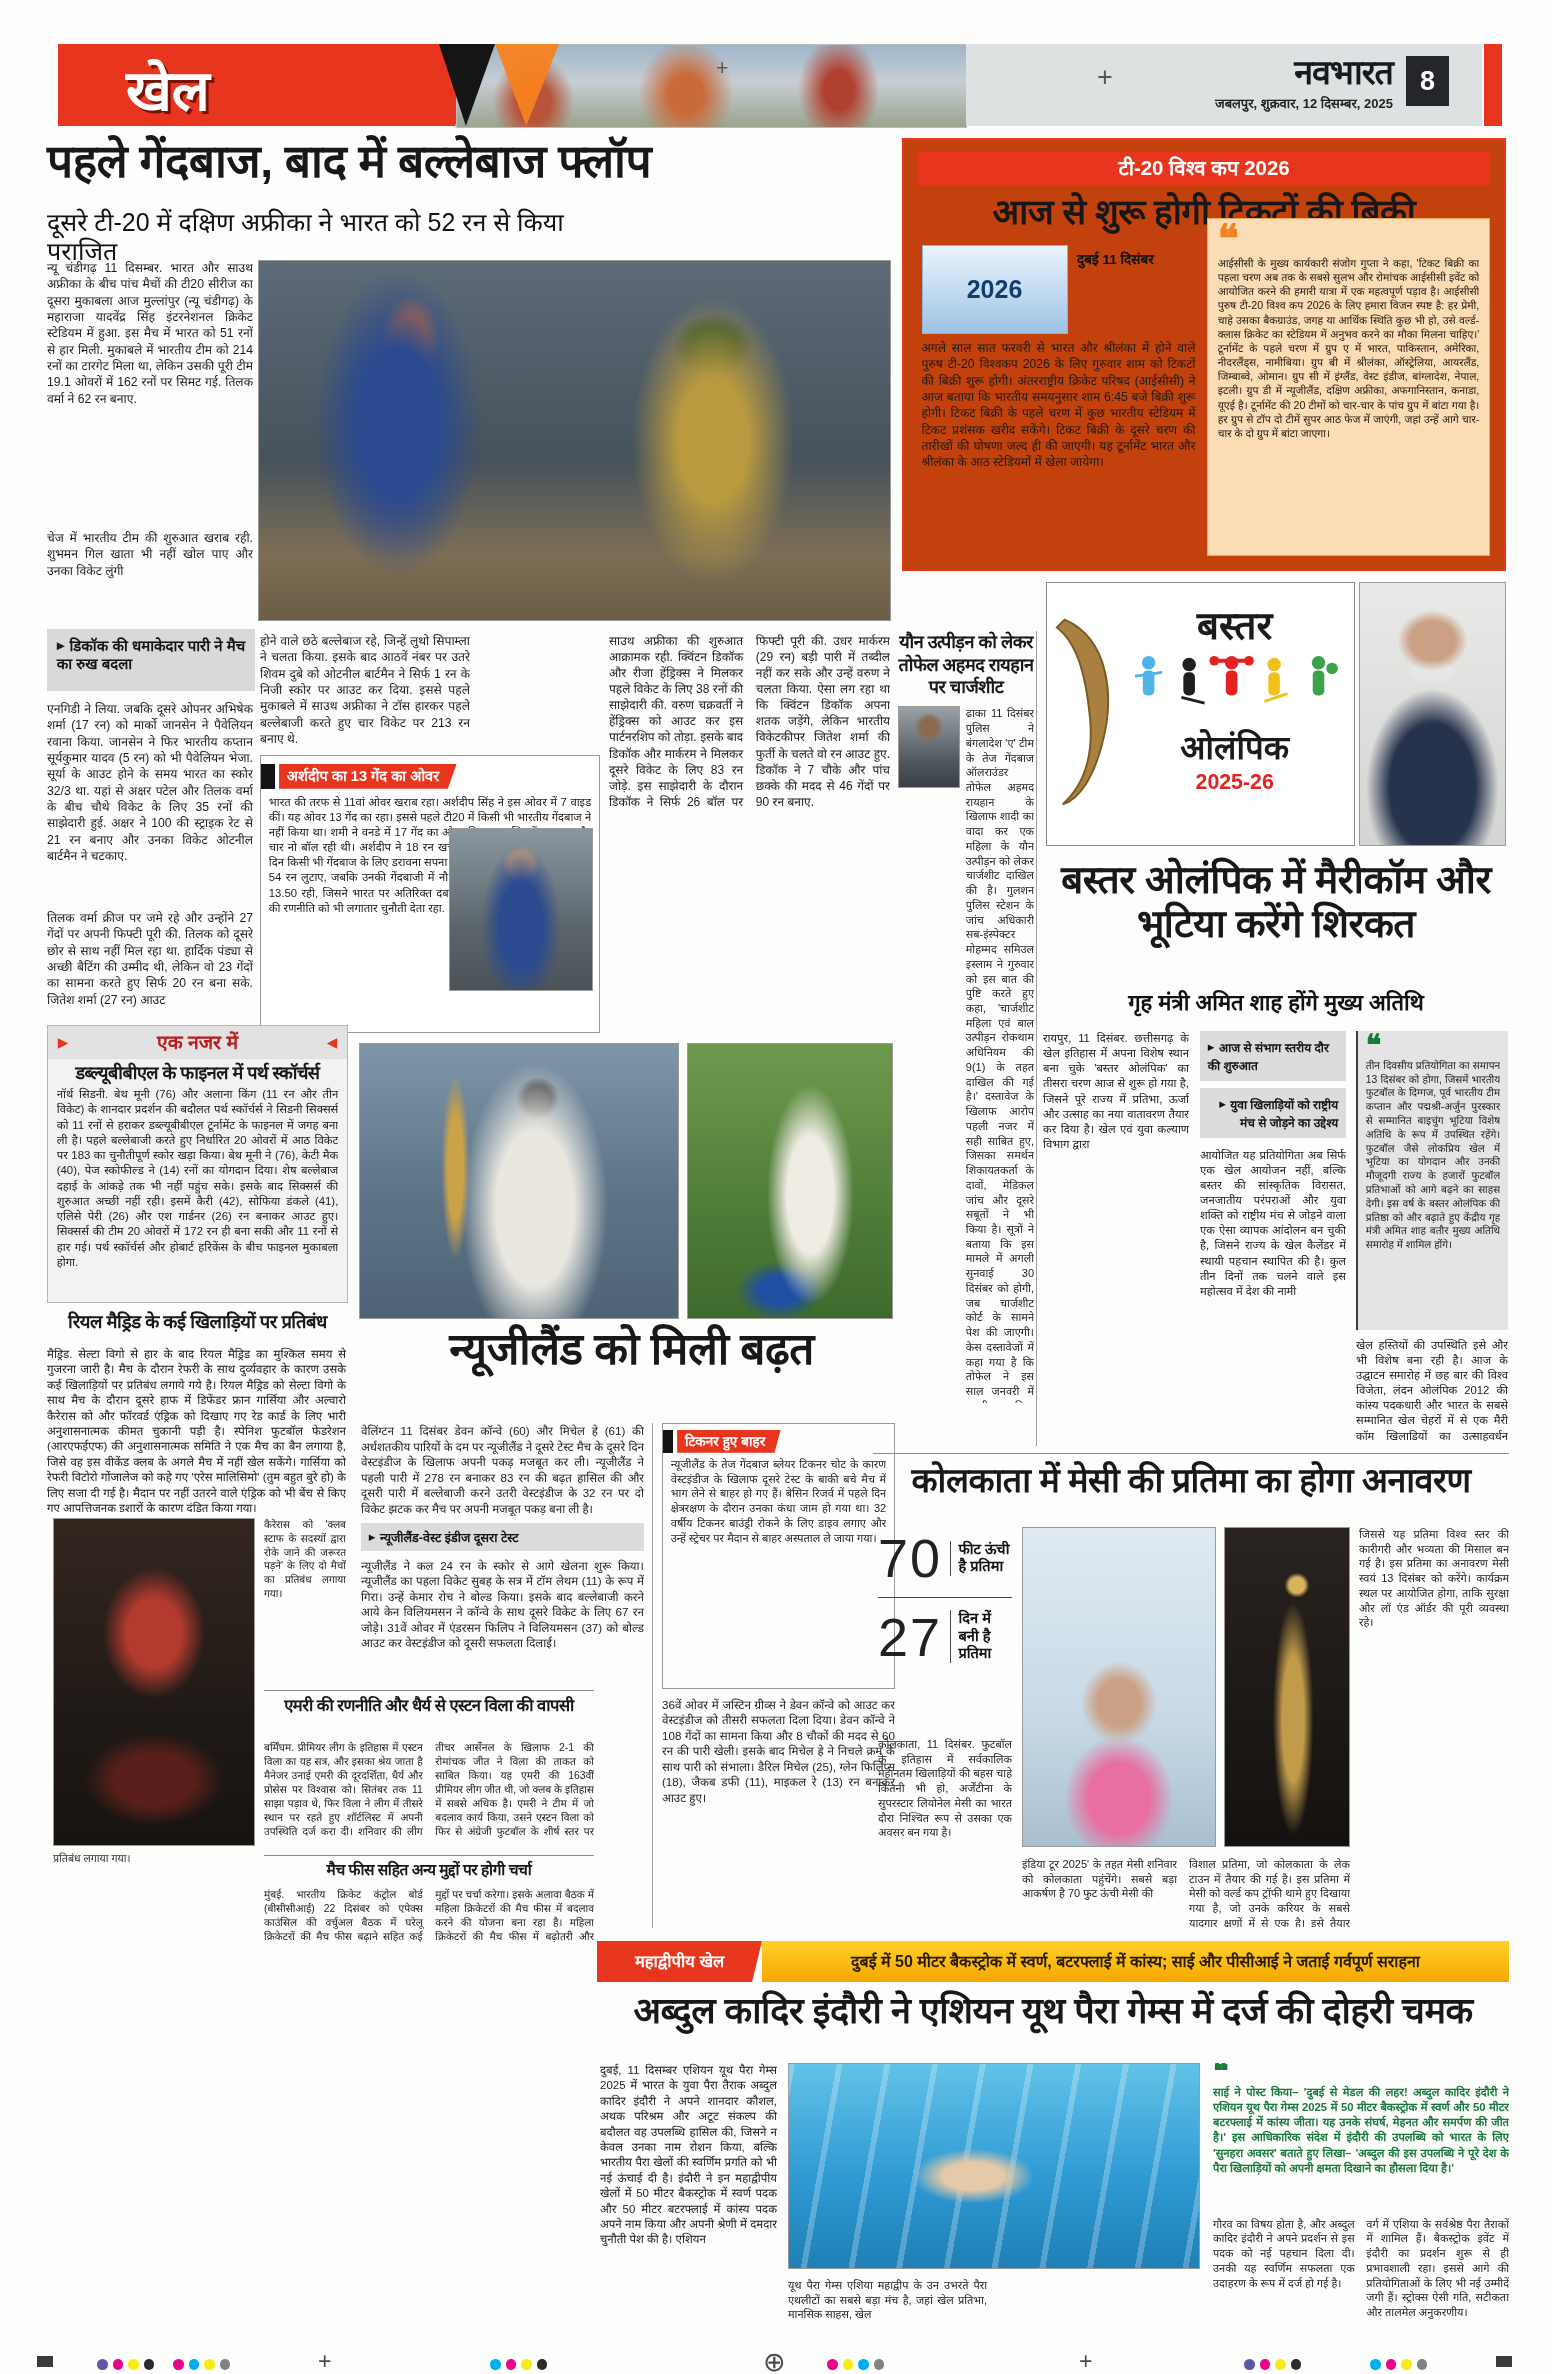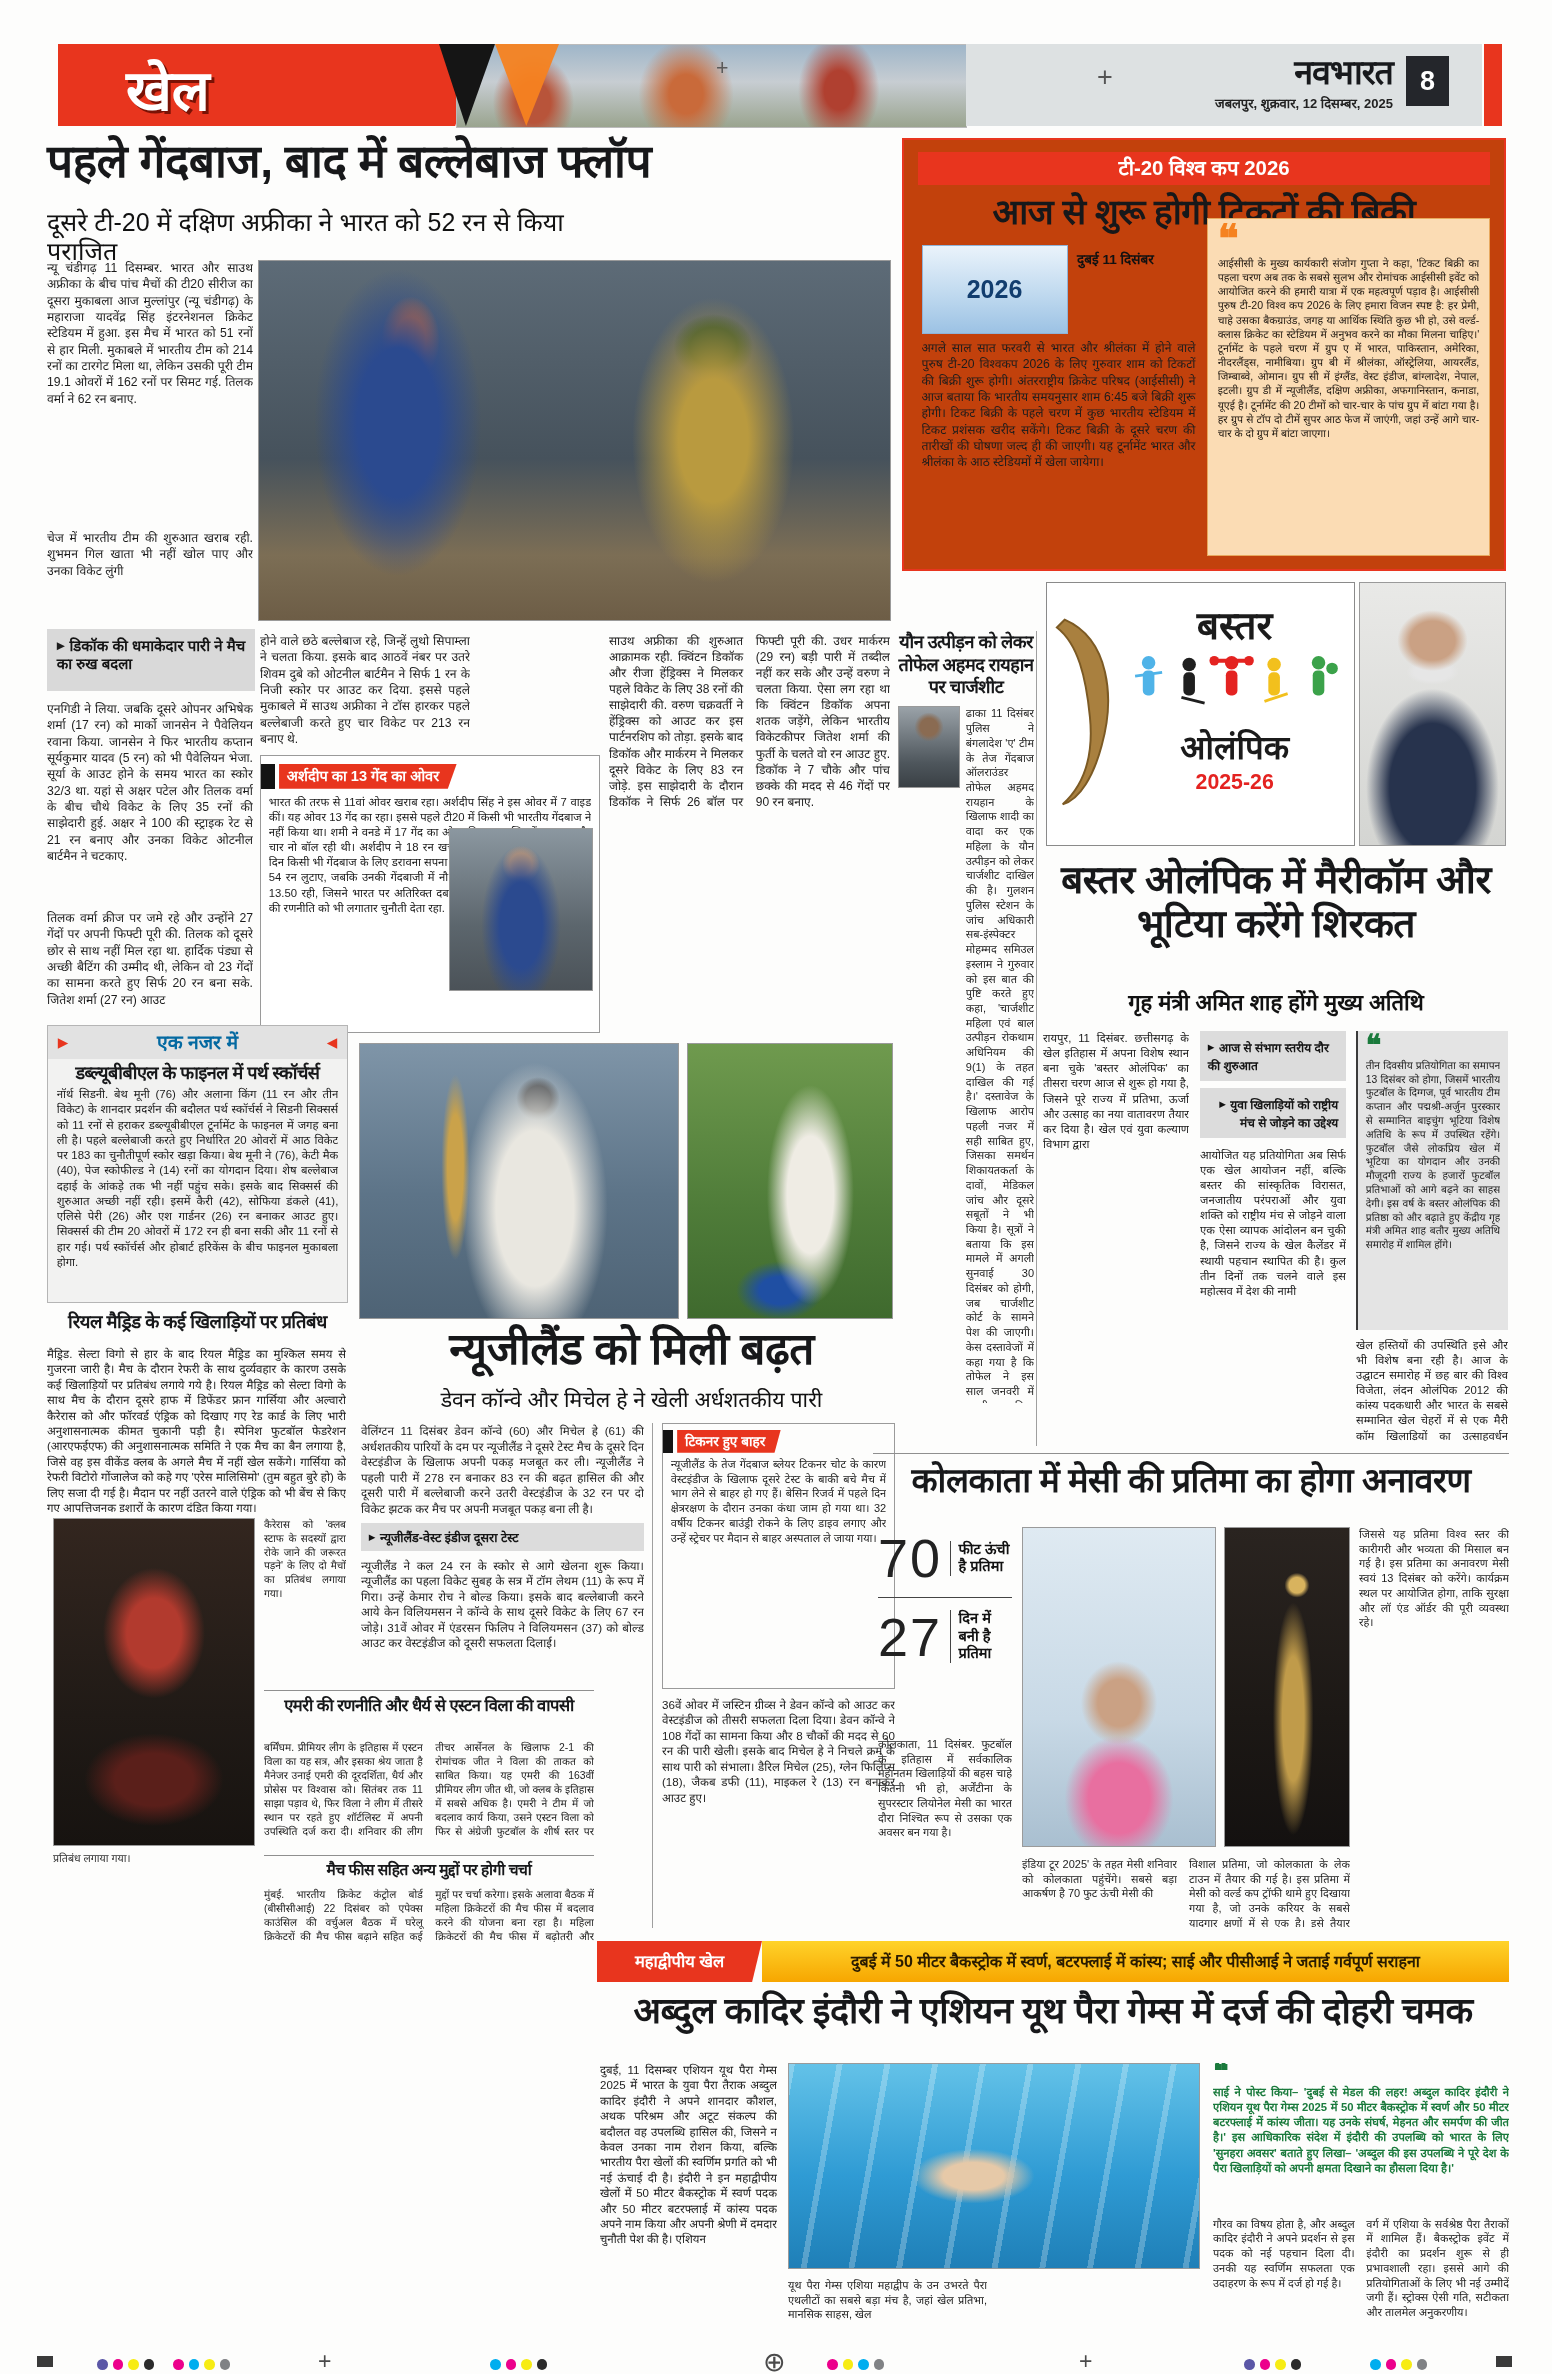--- a/index.html
+++ b/index.html
@@ -167,39 +167,38 @@
     <div style="background:#e4e4e4;border-left:2.9px solid #3b3b3b;padding:5.8px 7.8px;height:299px;box-sizing:border-box;overflow:hidden;">
       <span class="quotebig" style="color:#1a7a3c;font-size:29px;">❝</span>
       <div class="j" style="font-size:10.3px;">तीन दिवसीय प्रतियोगिता का समापन 13 दिसंबर को होगा, जिसमें भारतीय फुटबॉल के दिग्गज, पूर्व भारतीय टीम कप्तान और पद्मश्री-अर्जुन पुरस्कार से सम्मानित बाइचुंग भूटिया विशेष अतिथि के रूप में उपस्थित रहेंगे। फुटबॉल जैसे लोकप्रिय खेल में भूटिया का योगदान और उनकी मौजूदगी राज्य के हजारों फुटबॉल प्रतिभाओं को आगे बढ़ने का साहस देगी। इस वर्ष के बस्तर ओलंपिक की प्रतिष्ठा को और बढ़ाते हुए केंद्रीय गृह मंत्री अमित शाह बतौर मुख्य अतिथि समारोह में शामिल होंगे।</div>
     </div>
     <div class="j" style="font-size:11.3px;margin-top:7.8px;height:103px;">खेल हस्तियों की उपस्थिति इसे और भी विशेष बना रही है। आज के उद्घाटन समारोह में छह बार की विश्व विजेता, लंदन ओलंपिक 2012 की कांस्य पदकधारी और भारत के सबसे सम्मानित खेल चेहरों में से एक मैरी कॉम खिलाड़ियों का उत्साहवर्धन करेंगी।</div>
   </div>
 
   <div class="abs" style="left:47px;top:1025px;width:301px;height:278px;border:1px solid #b5b5b5;background:#f2f2f1;box-sizing:border-box;">
     <div style="position:relative;height:33px;background:#e2e2e2;line-height:33px;">
       <span style="position:absolute;left:9.7px;color:#e8351e;font-size:13.6px;">▶</span>
-      <span class="ctr" style="display:block;color:#0369a1;font-weight:900;font-size:19.4px;">एक नजर में</span>
+      <span class="ctr" style="display:block;color:#b91c1c;font-weight:900;font-size:19.4px;">एक नजर में</span>
       <span style="position:absolute;right:9.7px;top:0;color:#e8351e;font-size:13.6px;">◀</span>
     </div>
     <div class="hl ctr" style="font-size:18px;margin:3.9px 5.8px 1.9px 5.8px;">डब्ल्यूबीबीएल के फाइनल में पर्थ स्कॉर्चर्स</div>
     <div class="j" style="margin:3.9px 8.7px;font-size:11.4px;height:202px;">नॉर्थ सिडनी. बेथ मूनी (76) और अलाना किंग (11 रन और तीन विकेट) के शानदार प्रदर्शन की बदौलत पर्थ स्कॉर्चर्स ने सिडनी सिक्सर्स को 11 रनों से हराकर डब्ल्यूबीबीएल टूर्नामेंट के फाइनल में जगह बना ली है। पहले बल्लेबाजी करते हुए निर्धारित 20 ओवरों में आठ विकेट पर 183 का चुनौतीपूर्ण स्कोर खड़ा किया। बेथ मूनी ने (76), केटी मैक (40), पेज स्कोफील्ड ने (14) रनों का योगदान दिया। शेष बल्लेबाज दहाई के आंकड़े तक भी नहीं पहुंच सके। इसके बाद सिक्सर्स की शुरुआत अच्छी नहीं रही। इसमें कैरी (42), सोफिया डंकले (41), एलिसे पेरी (26) और एश गार्डनर (26) रन बनाकर आउट हुए। सिक्सर्स की टीम 20 ओवरों में 172 रन ही बना सकी और 11 रनों से हार गई। पर्थ स्कॉर्चर्स और होबार्ट हरिकेंस के बीच फाइनल मुकाबला होगा.</div>
   </div>
 
   <div class="abs photo" style="left:359px;top:1043px;width:320px;height:276px;background:
        radial-gradient(97px 194px at 55% 60%, #e9e7e0 0 40%, transparent 75%),
        radial-gradient(29px 29px at 56% 20%, #30343a 0 45%, transparent 75%),
        radial-gradient(17.5px 116px at 30% 45%, #caa24a 0 45%, transparent 80%),
        linear-gradient(180deg,#7f95a8 0%,#5d7488 55%,#4e6375 100%);"></div>
   <div class="abs photo" style="left:687px;top:1043px;width:206px;height:276px;background:
        radial-gradient(58px 146px at 60% 55%, #efece4 0 40%, transparent 75%),
        radial-gradient(58px 39px at 45% 90%, #1f4fa3 0 35%, transparent 75%),
        linear-gradient(180deg,#6f9a4e 0%,#4f7c39 60%,#3f6a2e 100%);"></div>
 
   <div class="abs hl" style="left:367px;top:1324px;width:529px;font-size:44px;text-align:center;">न्यूजीलैंड को मिली बढ़त</div>
-  <div class="abs ctr" style="left:367px;top:1384px;width:529px;font-size:21.3px;color:#111;font-weight:500;">डेवन कॉन्वे और मिचेल हे ने खेली अर्धशतकीय पारी</div>
 
   <div class="abs" style="left:361px;top:1423px;width:283px;height:268px;overflow:hidden;">
     <div class="j" style="font-size:11.6px;">वेलिंग्टन 11 दिसंबर डेवन कॉन्वे (60) और मिचेल हे (61) की अर्धशतकीय पारियों के दम पर न्यूजीलैंड ने दूसरे टेस्ट मैच के दूसरे दिन वेस्टइंडीज के खिलाफ अपनी पकड़ मजबूत कर ली। न्यूजीलैंड ने पहली पारी में 278 रन बनाकर 83 रन की बढ़त हासिल की और दूसरी पारी में बल्लेबाजी करने उतरी वेस्टइंडीज के 32 रन पर दो विकेट झटक कर मैच पर अपनी मजबूत पकड़ बना ली है।</div>
     <div class="graybox" style="margin:6.8px 0;padding:4.9px 7.8px;">
       <span style="font-size:8.7px;color:#111;vertical-align:1.9px;">▶</span>
       <span style="font-weight:900;font-size:12.6px;color:#151515;">न्यूजीलैंड-वेस्ट इंडीज दूसरा टेस्ट</span>
     </div>
     <div class="j" style="font-size:11.6px;">न्यूजीलैंड ने कल 24 रन के स्कोर से आगे खेलना शुरू किया। न्यूजीलैंड का पहला विकेट सुबह के सत्र में टॉम लेथम (11) के रूप में गिरा। उन्हें केमार रोच ने बोल्ड किया। इसके बाद बल्लेबाजी करने आये केन विलियमसन ने कॉन्वे के साथ दूसरे विकेट के लिए 67 रन जोड़े। 31वें ओवर में एंडरसन फिलिप ने विलियमसन (37) को बोल्ड आउट कर वेस्टइंडीज को दूसरी सफलता दिलाई।</div>
   </div>
   <div class="abs rule-v" style="left:652px;top:1423px;height:505px;"></div>

